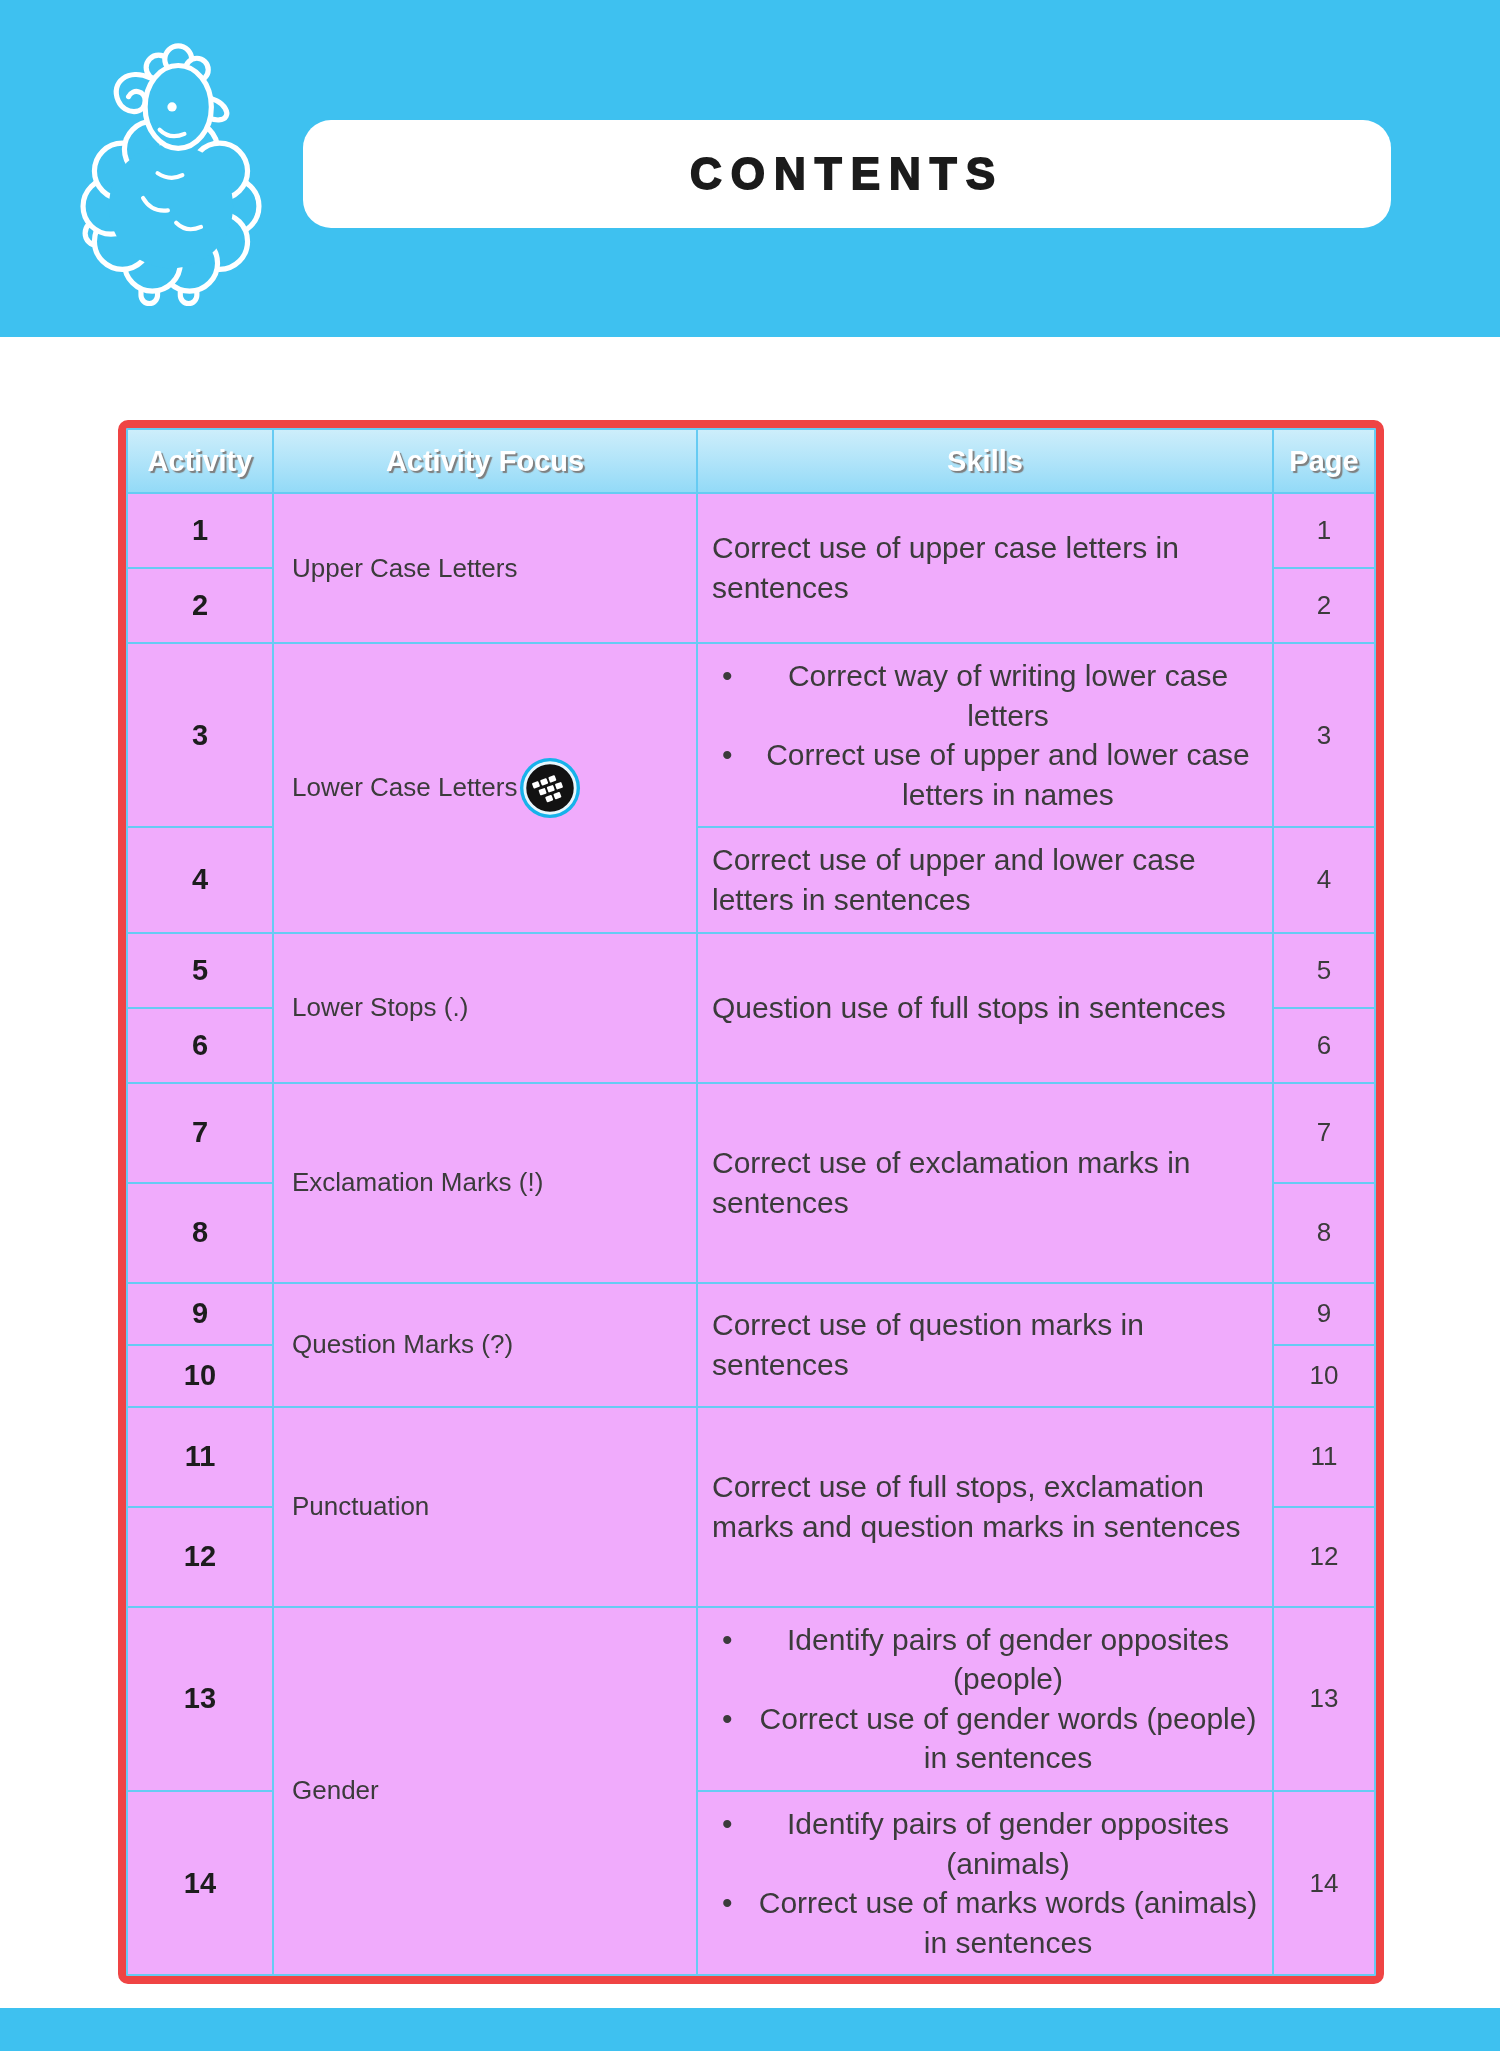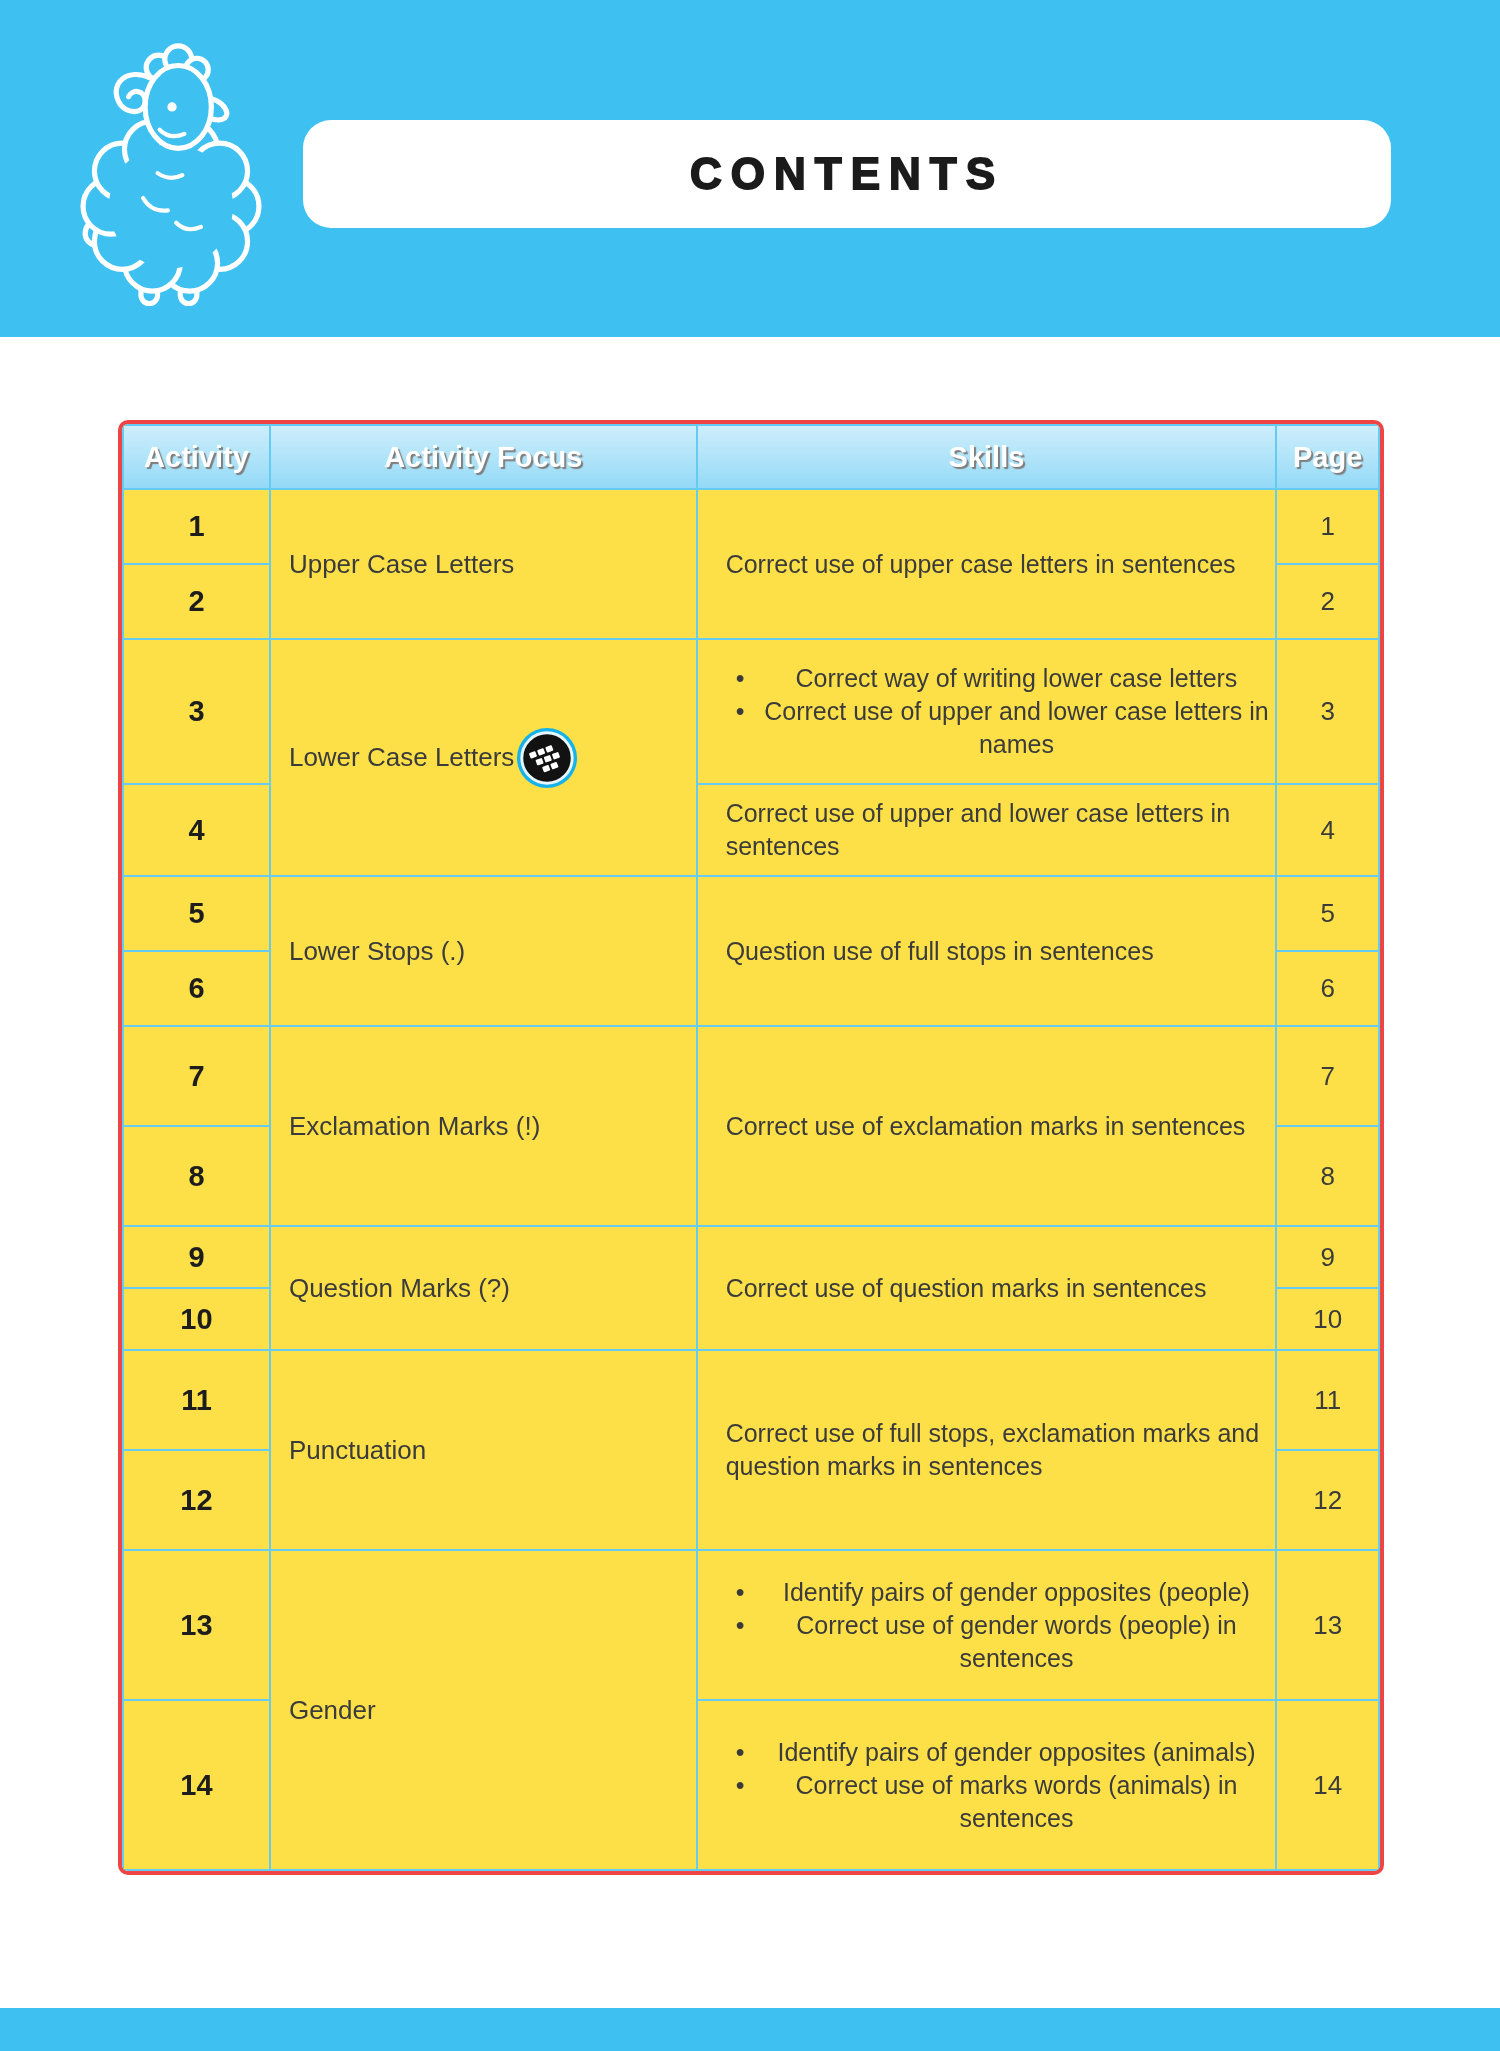--- a/index.html
+++ b/index.html
@@ -32,23 +32,23 @@
   .title-box h1 {
     font-size: 44px; font-weight: bold;
     letter-spacing: 9px; color: #1b1b1b;
     -webkit-text-stroke: 1.8px #1b1b1b;
   }
 
   
   .table-wrap {
     position: absolute; left: 118px; top: 420px;
     width: 1266px;
-    border: 4px solid #ef4444;
+    border: 8px solid #ef4444;
     border-radius: 10px;
-    background: #fde047;
+    background: #f0abfc;
     overflow: hidden;
   }
   table { border-collapse: collapse; width: 100%; table-layout: fixed; }
   col.c-act   { width: 146px; }
   col.c-focus { width: 424px; }
   col.c-skill { width: 576px; }
   col.c-page  { width: 102px; }
 
   th, td { border: 2px solid #66cbf3; vertical-align: middle; }
 
@@ -60,21 +60,21 @@
     text-shadow: 2px 2px 1px #7e7e7e;
     text-align: center;
   }
 
   td.act {
     text-align: center; font-weight: bold;
     font-size: 29px; color: #1d1d1d;
   }
   td.focus { padding: 10px 8px 10px 18px; font-size: 26px; color: #3b3b3b; }
   .focus-inner { display: flex; align-items: center; gap: 2px; }
-  td.skills { padding: 12px 4px 12px 28px; font-size: 25px; color: #3b3b3b; line-height: 1.32; margin-top: 28px; }
+  td.skills { padding: 12px 4px 12px 14px; font-size: 30px; color: #3b3b3b; line-height: 1.32; margin-top: 28px; }
   td.pg { text-align: center; font-size: 26px; color: #3b3b3b; }
 
   tr.h62  { height: 62px; }
   tr.h75  { height: 75px; }
   tr.h85  { height: 85px; }
   tr.h100 { height: 100px; }
   tr.h145 { height: 145px; }
   tr.h150 { height: 150px; }
   tr.h170 { height: 170px; }
 

